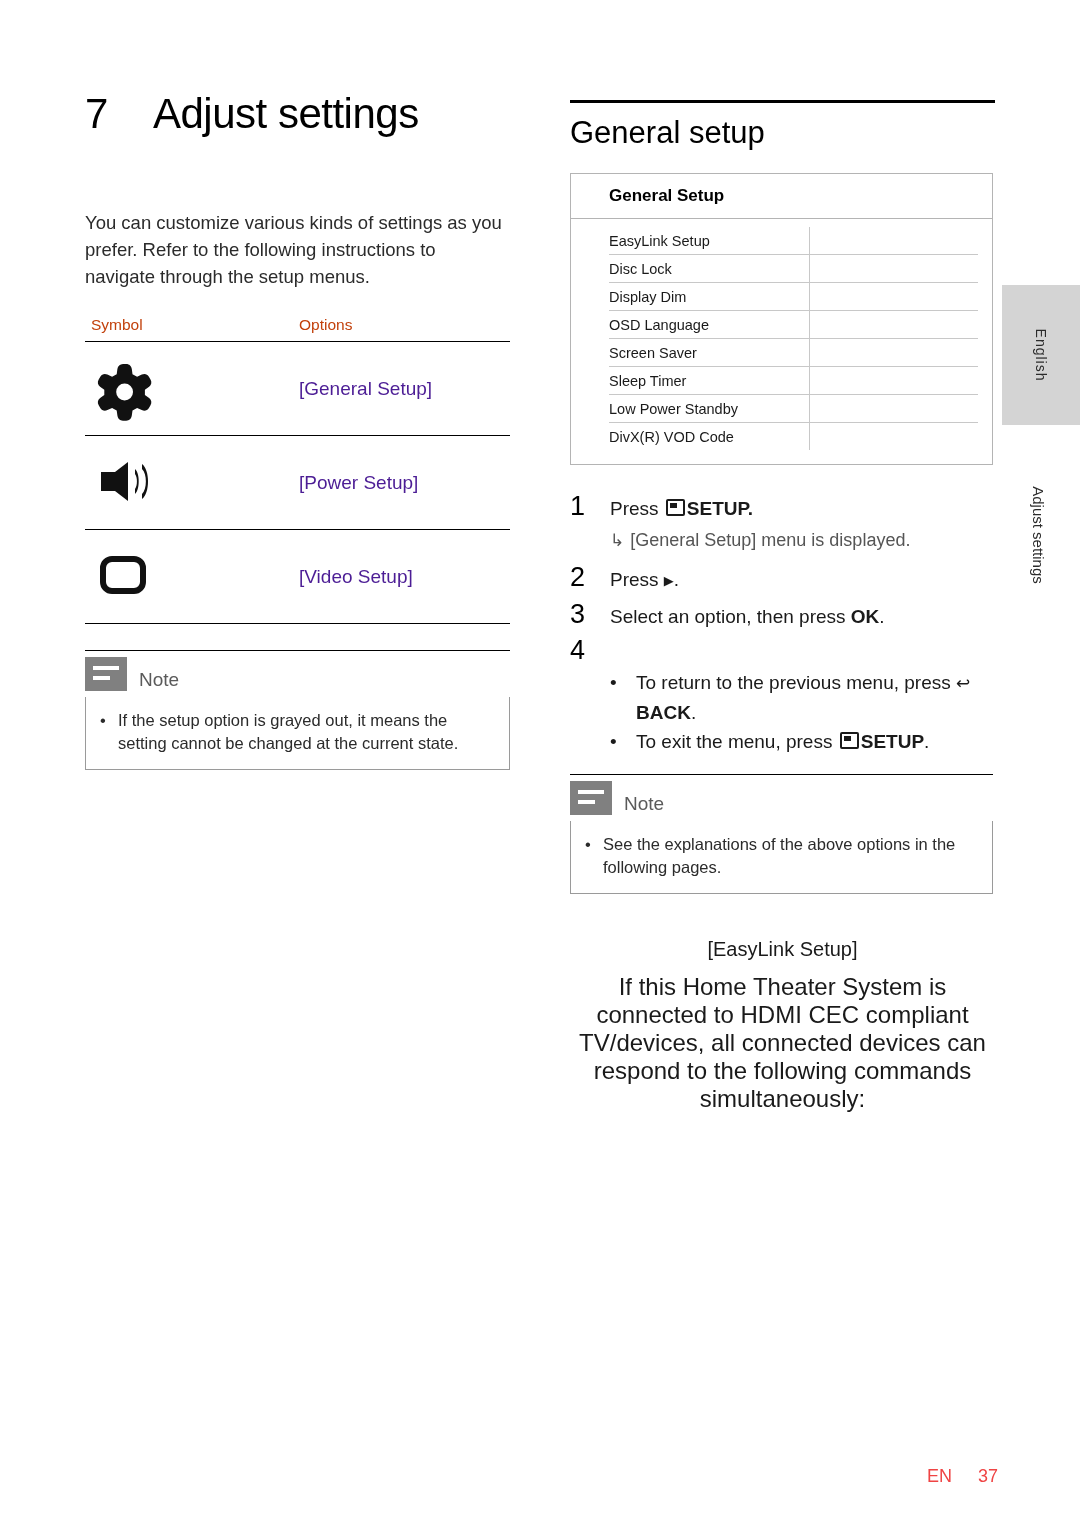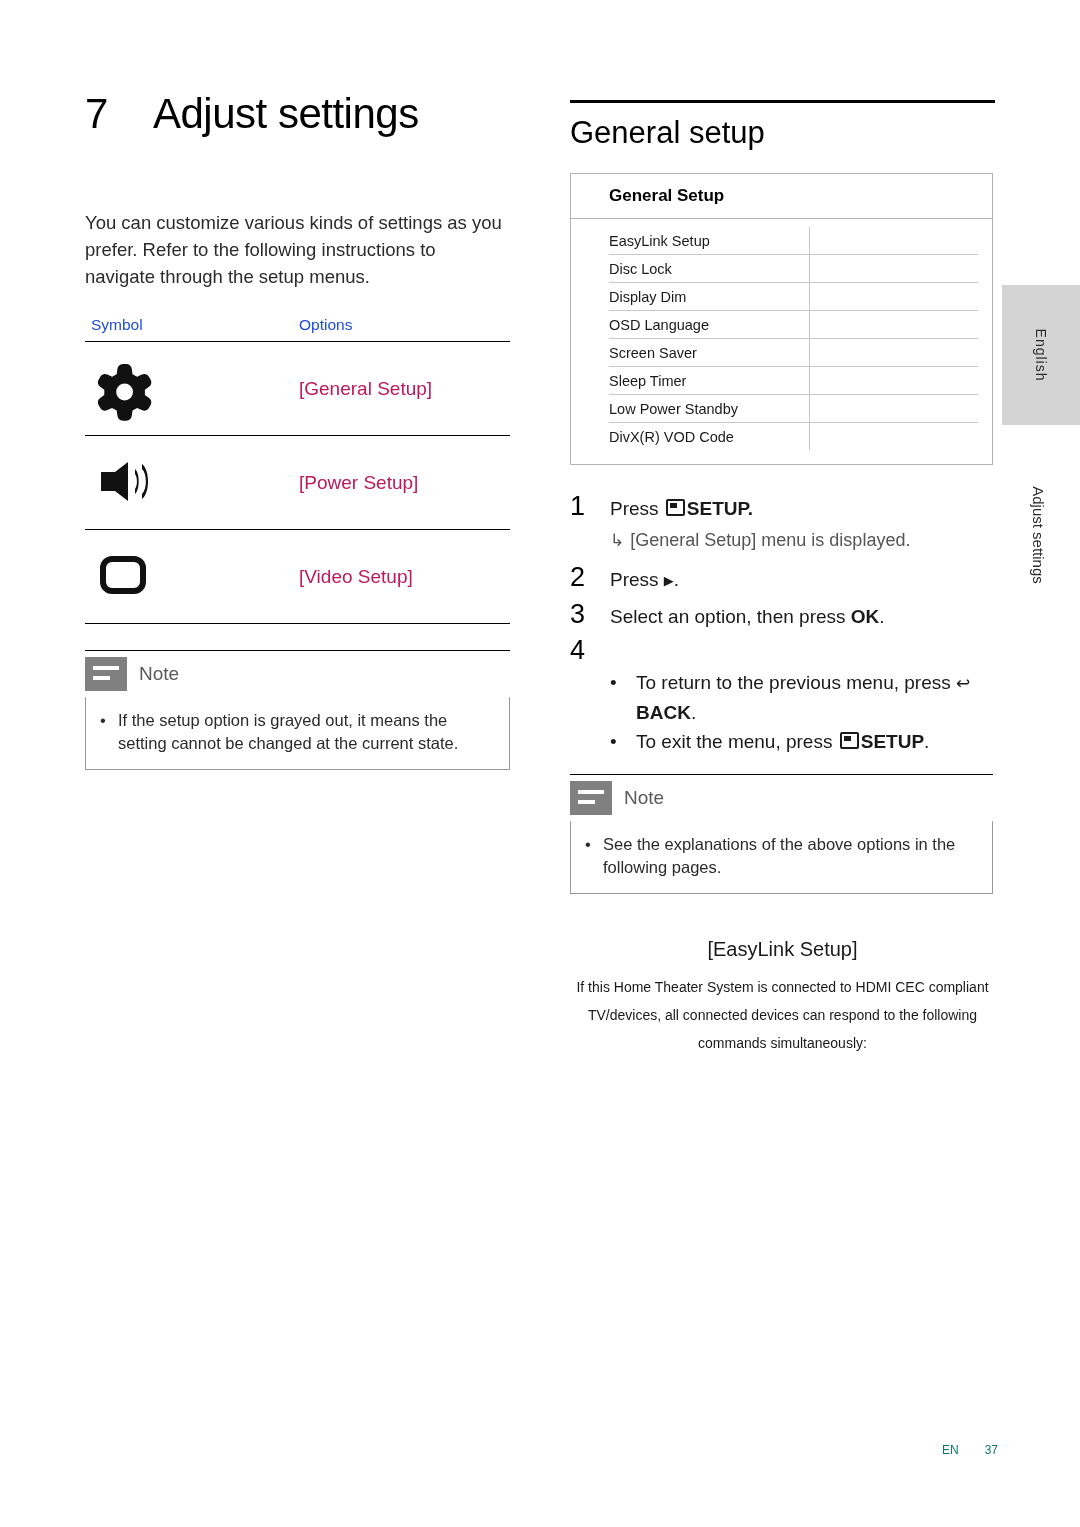--- a/index.html
+++ b/index.html
@@ -55,56 +55,56 @@
     width: 425px;
     border-collapse: collapse;
   }
   .symbol-table td, .symbol-table th {
     text-align: left;
     vertical-align: middle;
     padding: 0;
   }
   .sym-head td {
     font-size: 15.5px;
-    color: #1d4ed8;
+    color: #c2410c;
     padding-bottom: 7px;
     font-weight: normal;
     margin-top: 47px;
   }
   .sym-head {
     border-bottom: 1.5px solid #000;
   }
   .sym-row {
     border-bottom: 1.5px solid #000;
     height: 94px;
   }
   .sym-cell {
     width: 208px;
     text-align: center;
   }
   .opt-cell {
     font-size: 19px;
-    color: #be185d;
+    color: #4c1d95;
     padding-left: 4px;
   }
   .icon-box {
     display: inline-block;
     width: 76px;
     height: 70px;
     position: relative;
   }
 
   
   .note-block {
     margin-top: 26px;
     width: 425px;
   }
   .note-header {
     display: flex;
-    align-items: center;
+    align-items: flex-end;
     border-top: 1.5px solid #000;
     padding-top: 6px;
   }
   .note-icon {
     width: 42px;
     height: 34px;
     background: #808080;
     margin-right: 12px;
     position: relative;
     flex: none;
@@ -275,21 +275,21 @@
   .subsec {
     margin-top: 44px;
     text-align: center;
   }
   .subsec-title {
     font-size: 20px;
     color: #1a1a1a;
     margin: 0 0 12px 0;
   }
   .subsec-body {
-    font-size: 14px;
+    font-size: 24px;
     line-height: 28px;
     color: #1a1a1a;
   }
 
   
   .side-tab {
     position: absolute;
     right: 0;
     top: 285px;
     width: 78px;
@@ -320,23 +320,23 @@
     transform: translate(-50%, -50%) rotate(90deg);
     white-space: nowrap;
     font-size: 15px;
     color: #2b2b2b;
   }
 
   
   .footer {
     position: absolute;
     right: 82px;
-    bottom: 70px;
-    font-size: 12px;
-    color: #0f766e;
+    bottom: 40px;
+    font-size: 18px;
+    color: #ef4444;
   }
   .footer .en {
     margin-right: 26px;
   }
 </style>
 </head>
 <body>
 
 <div class="page">
 

